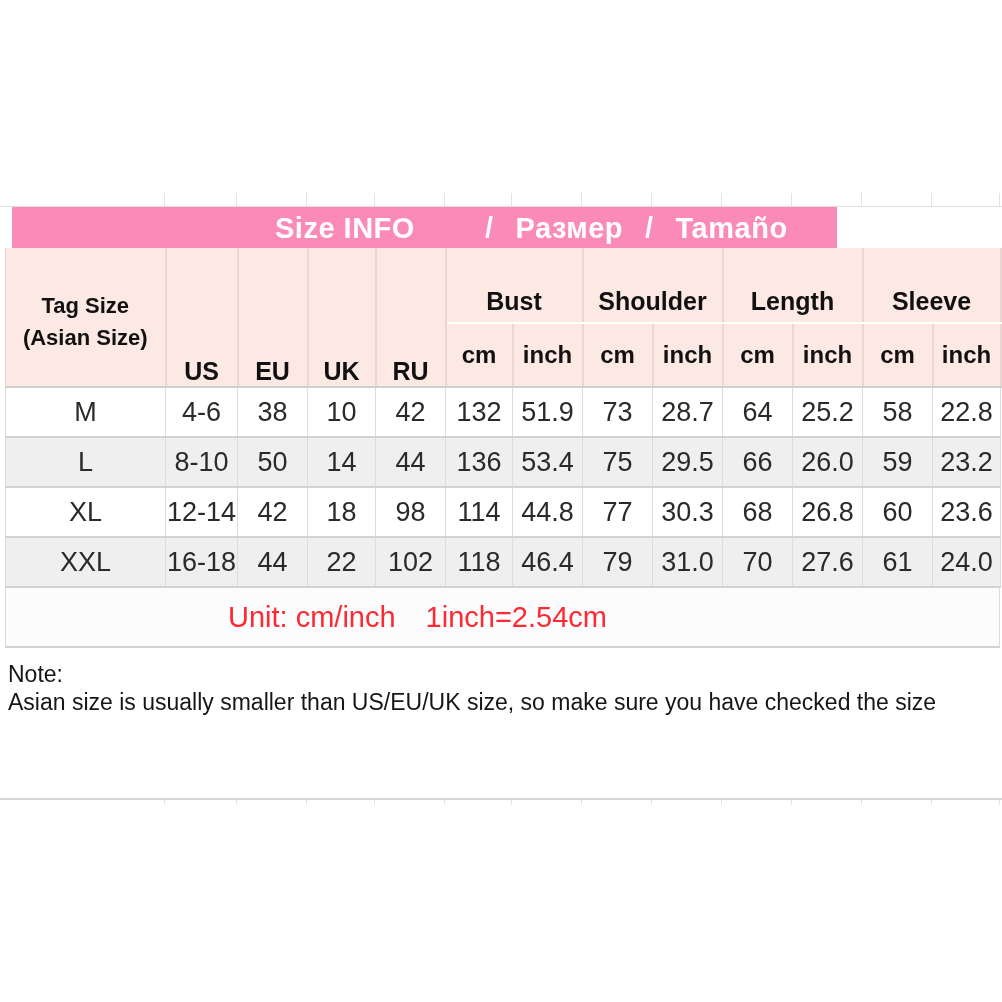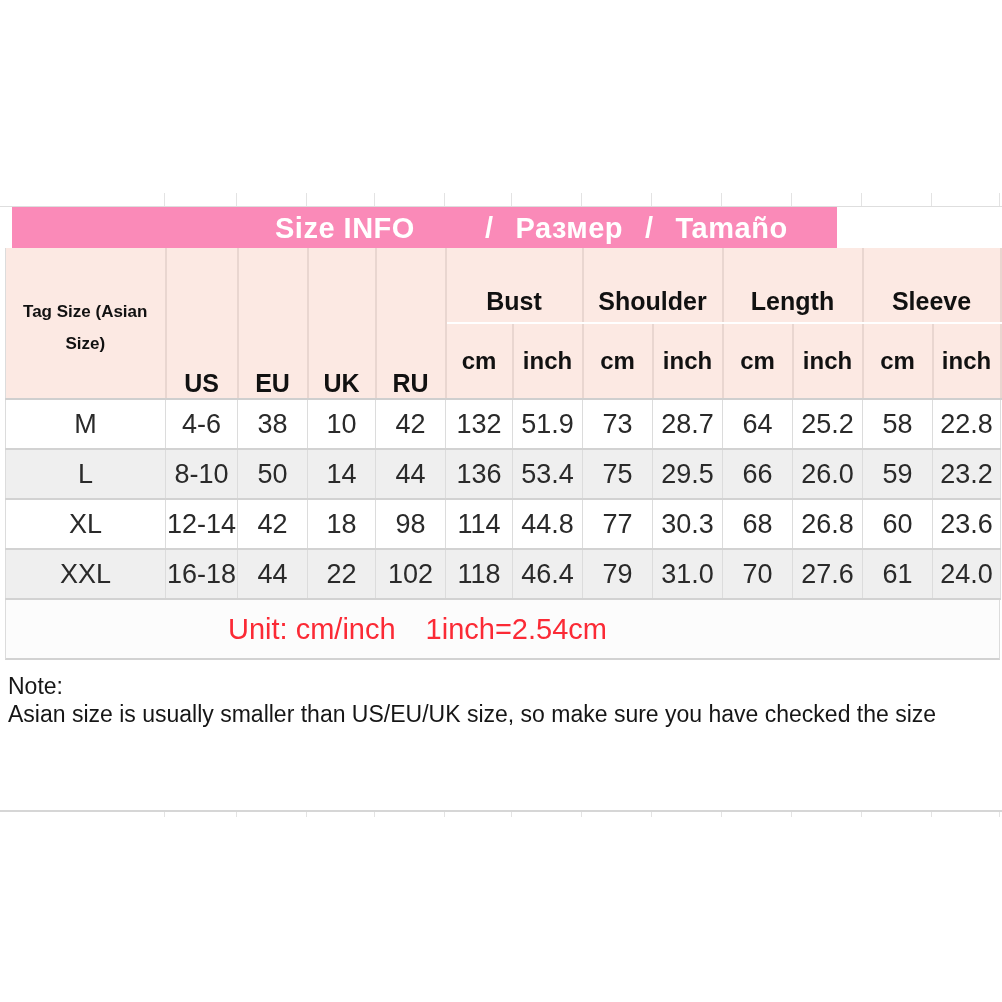--- a/index.html
+++ b/index.html
@@ -52,23 +52,23 @@
     margin-left:5px;width:995px;table-layout:fixed;border-collapse:collapse;
   }
   th,td{text-align:center;overflow:hidden;}
   thead th{
     background:var(--header-pink);
     border-left:2px solid var(--pink-grid);
     border-right:2px solid var(--pink-grid);
     font-size:25px;font-weight:700;color:#111;
   }
   tr.hdr-group th{height:75px;}
-  tr.hdr-units th{height:76px;}
+  tr.hdr-units th{height:64px;}
   th.corner{
-    font-size:17px;line-height:32px;vertical-align:middle;
+    font-size:22px;line-height:32px;vertical-align:middle;
     padding:9px 14px 0 14px;border-left:1px solid var(--grid-v);
   }
   th.region{vertical-align:bottom;margin-top:20px;}
   th.group{vertical-align:bottom;padding-bottom:6px;border-bottom:2px solid #ffffff;}
   th.unit{vertical-align:middle;font-size:24px;}
   thead tr:last-child th, thead th[rowspan]{border-bottom:2px solid #cfcfcf;}
 
   tbody td{
     height:50px;font-size:27px;color:var(--data-ink);
     border-left:1px solid var(--grid-v);border-right:1px solid var(--grid-v);

